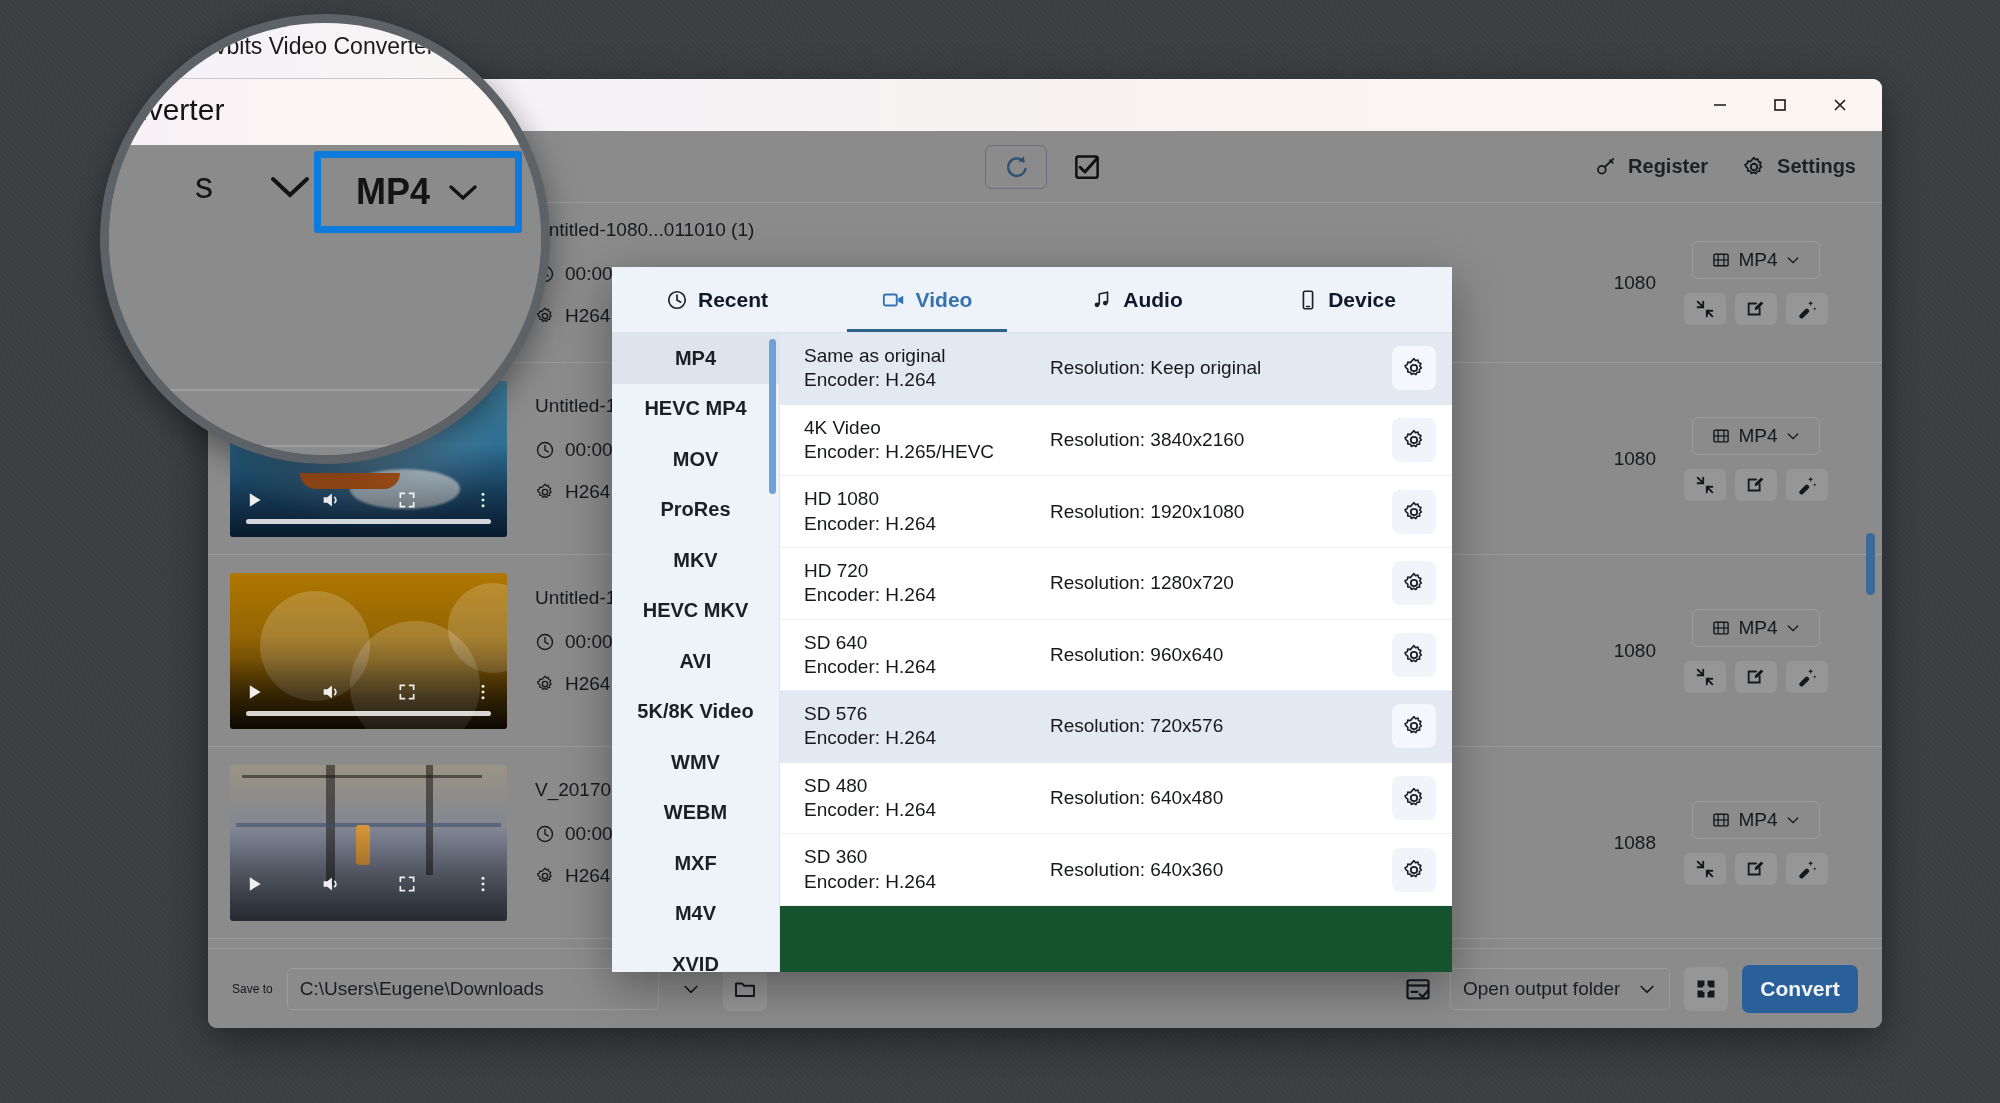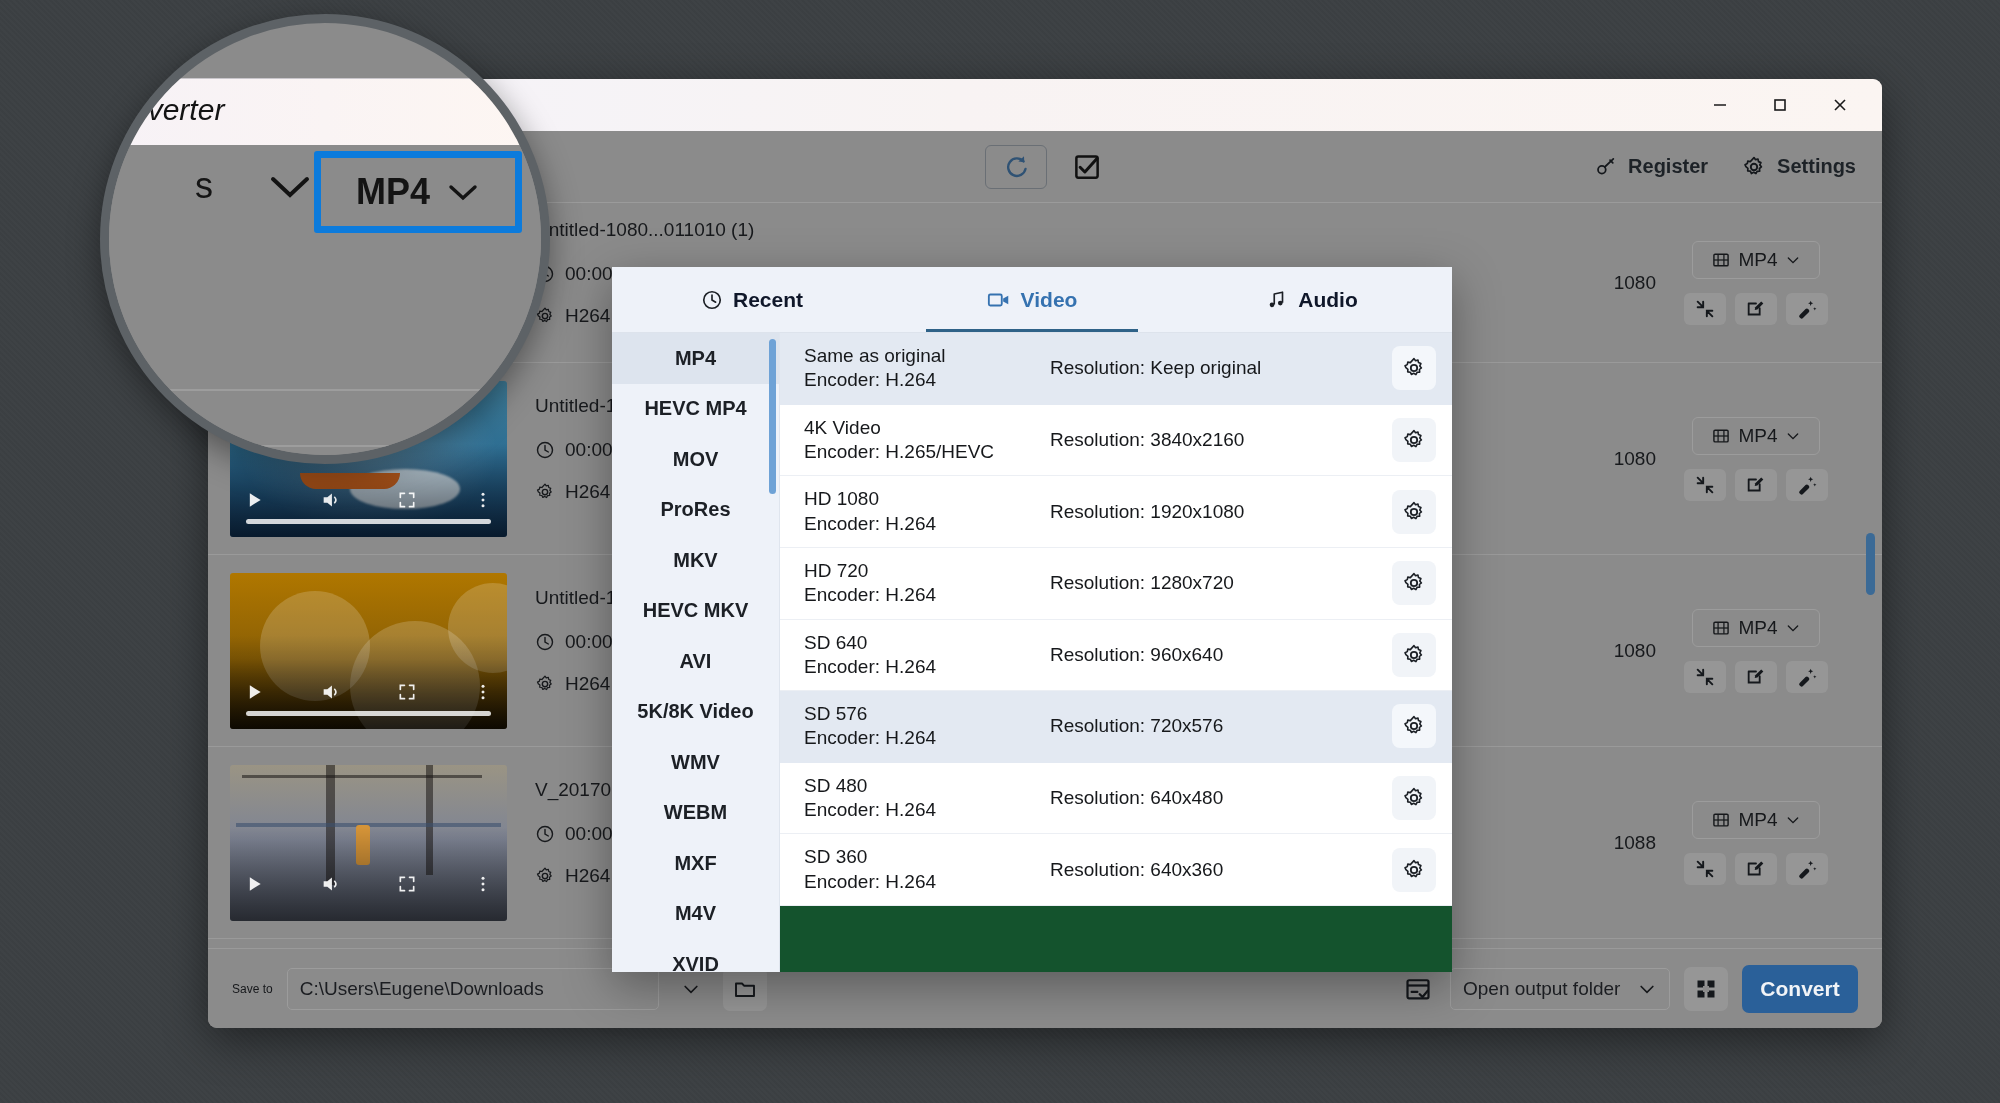--- a/index.html
+++ b/index.html
@@ -229,21 +229,21 @@
   .mag-title span {
     position: absolute; left: 106px; top: 10px;
     font-size: 23px; color: #1a1a1a; white-space: nowrap;
   }
   .mag-titleline { position: absolute; left: 0; right: 0; top: 55px; height: 1px; background: #c9c6cb; }
   .mag-sub {
     position: absolute; left: 0; right: 0; top: 56px; height: 66px;
     background: linear-gradient(90deg,#f7f2f6 0%, #fdf6f2 100%);
   }
   .mag-sub span {
-    position: absolute; left: 22px; top: 14px; font-size: 30px; color: #141414; white-space: nowrap; font-style: italic;
+    position: absolute; left: 22px; top: 14px; font-size: 30px; color: #141414; white-space: nowrap;
   }
   .mag-gray { position: absolute; left: 0; right: 0; top: 122px; bottom: 0; background: #8b8b8b; }
   .mag-line1 { position: absolute; left: 0; right: 0; top: 244px; height: 2px; background: #9d9d9d; }
   .mag-line2 { position: absolute; left: 0; right: 0; top: 300px; height: 2px; background: #9d9d9d; }
   .mag-chev { position: absolute; left: 158px; top: 148px; }
   .mag-s { position: absolute; left: 86px; top: 142px; font-size: 36px; color: #151515; }
   .mag-pill {
     position: absolute; left: 205px; top: 128px;
     width: 208px; height: 82px;
     border: 7px solid #0c7bdc; border-radius: 3px;
@@ -732,20 +732,27 @@
         <span>Video</span>
       </div>
       <div class="ptab">
         <svg width="22" height="22" viewBox="0 0 24 24">
             <path d="M9 17V5.5l9-2V15" fill="none" stroke="#1c2026" stroke-width="1.8" stroke-linejoin="round"></path>
             <circle cx="6.6" cy="17.3" r="2.6" fill="#1c2026"></circle>
             <circle cx="15.6" cy="15.3" r="2.6" fill="#1c2026"></circle>
           </svg>
         <span>Audio</span>
       </div>
+      <div class="ptab">
+        <svg width="20" height="22" viewBox="0 0 20 24">
+            <rect x="5" y="2.5" width="10" height="19" rx="1.6" fill="none" stroke="#1c2026" stroke-width="1.8"></rect>
+            <line x1="8.4" y1="19" x2="11.6" y2="19" stroke="#1c2026" stroke-width="1.6" stroke-linecap="round"></line>
+          </svg>
+        <span>Device</span>
+      </div>
     </div>
 
     <div class="popup-body">
       <div class="fmt-list">
         <div class="fmt-item sel">
             <span>MP4</span>
           </div>
         <div class="fmt-item">
             <span>HEVC MP4</span>
           </div>
@@ -896,20 +903,23 @@
                 <path d="M12 2.6l1.5 2.1 2.5-.6.5 2.5 2.4 1-1.1 2.3 1.6 2-2 1.6.3 2.6-2.6.2-1.2 2.3-2.2-1.3-2.3 1.2-1.1-2.3-2.6-.3.2-2.6-2-1.6L3 9.7l2.3-1.1.5-2.5 2.5.5z" fill="none" stroke="#1c2026" stroke-width="1.6" stroke-linejoin="round"></path>
               </svg>
           </div>
         </div>
       </div>
     </div>
   </div>
 
   <div class="magnifier">
     <div class="mag-inner">
+      <div class="mag-title">
+        <span>vbits Video Converter</span>
+      </div>
       <div class="mag-titleline"></div>
       <div class="mag-sub">
         <span>nverter</span>
       </div>
       <div class="mag-gray">
         <div class="mag-line1"></div>
         <div class="mag-line2"></div>
       </div>
       <span class="mag-s">s</span>
       <span class="mag-chev">

